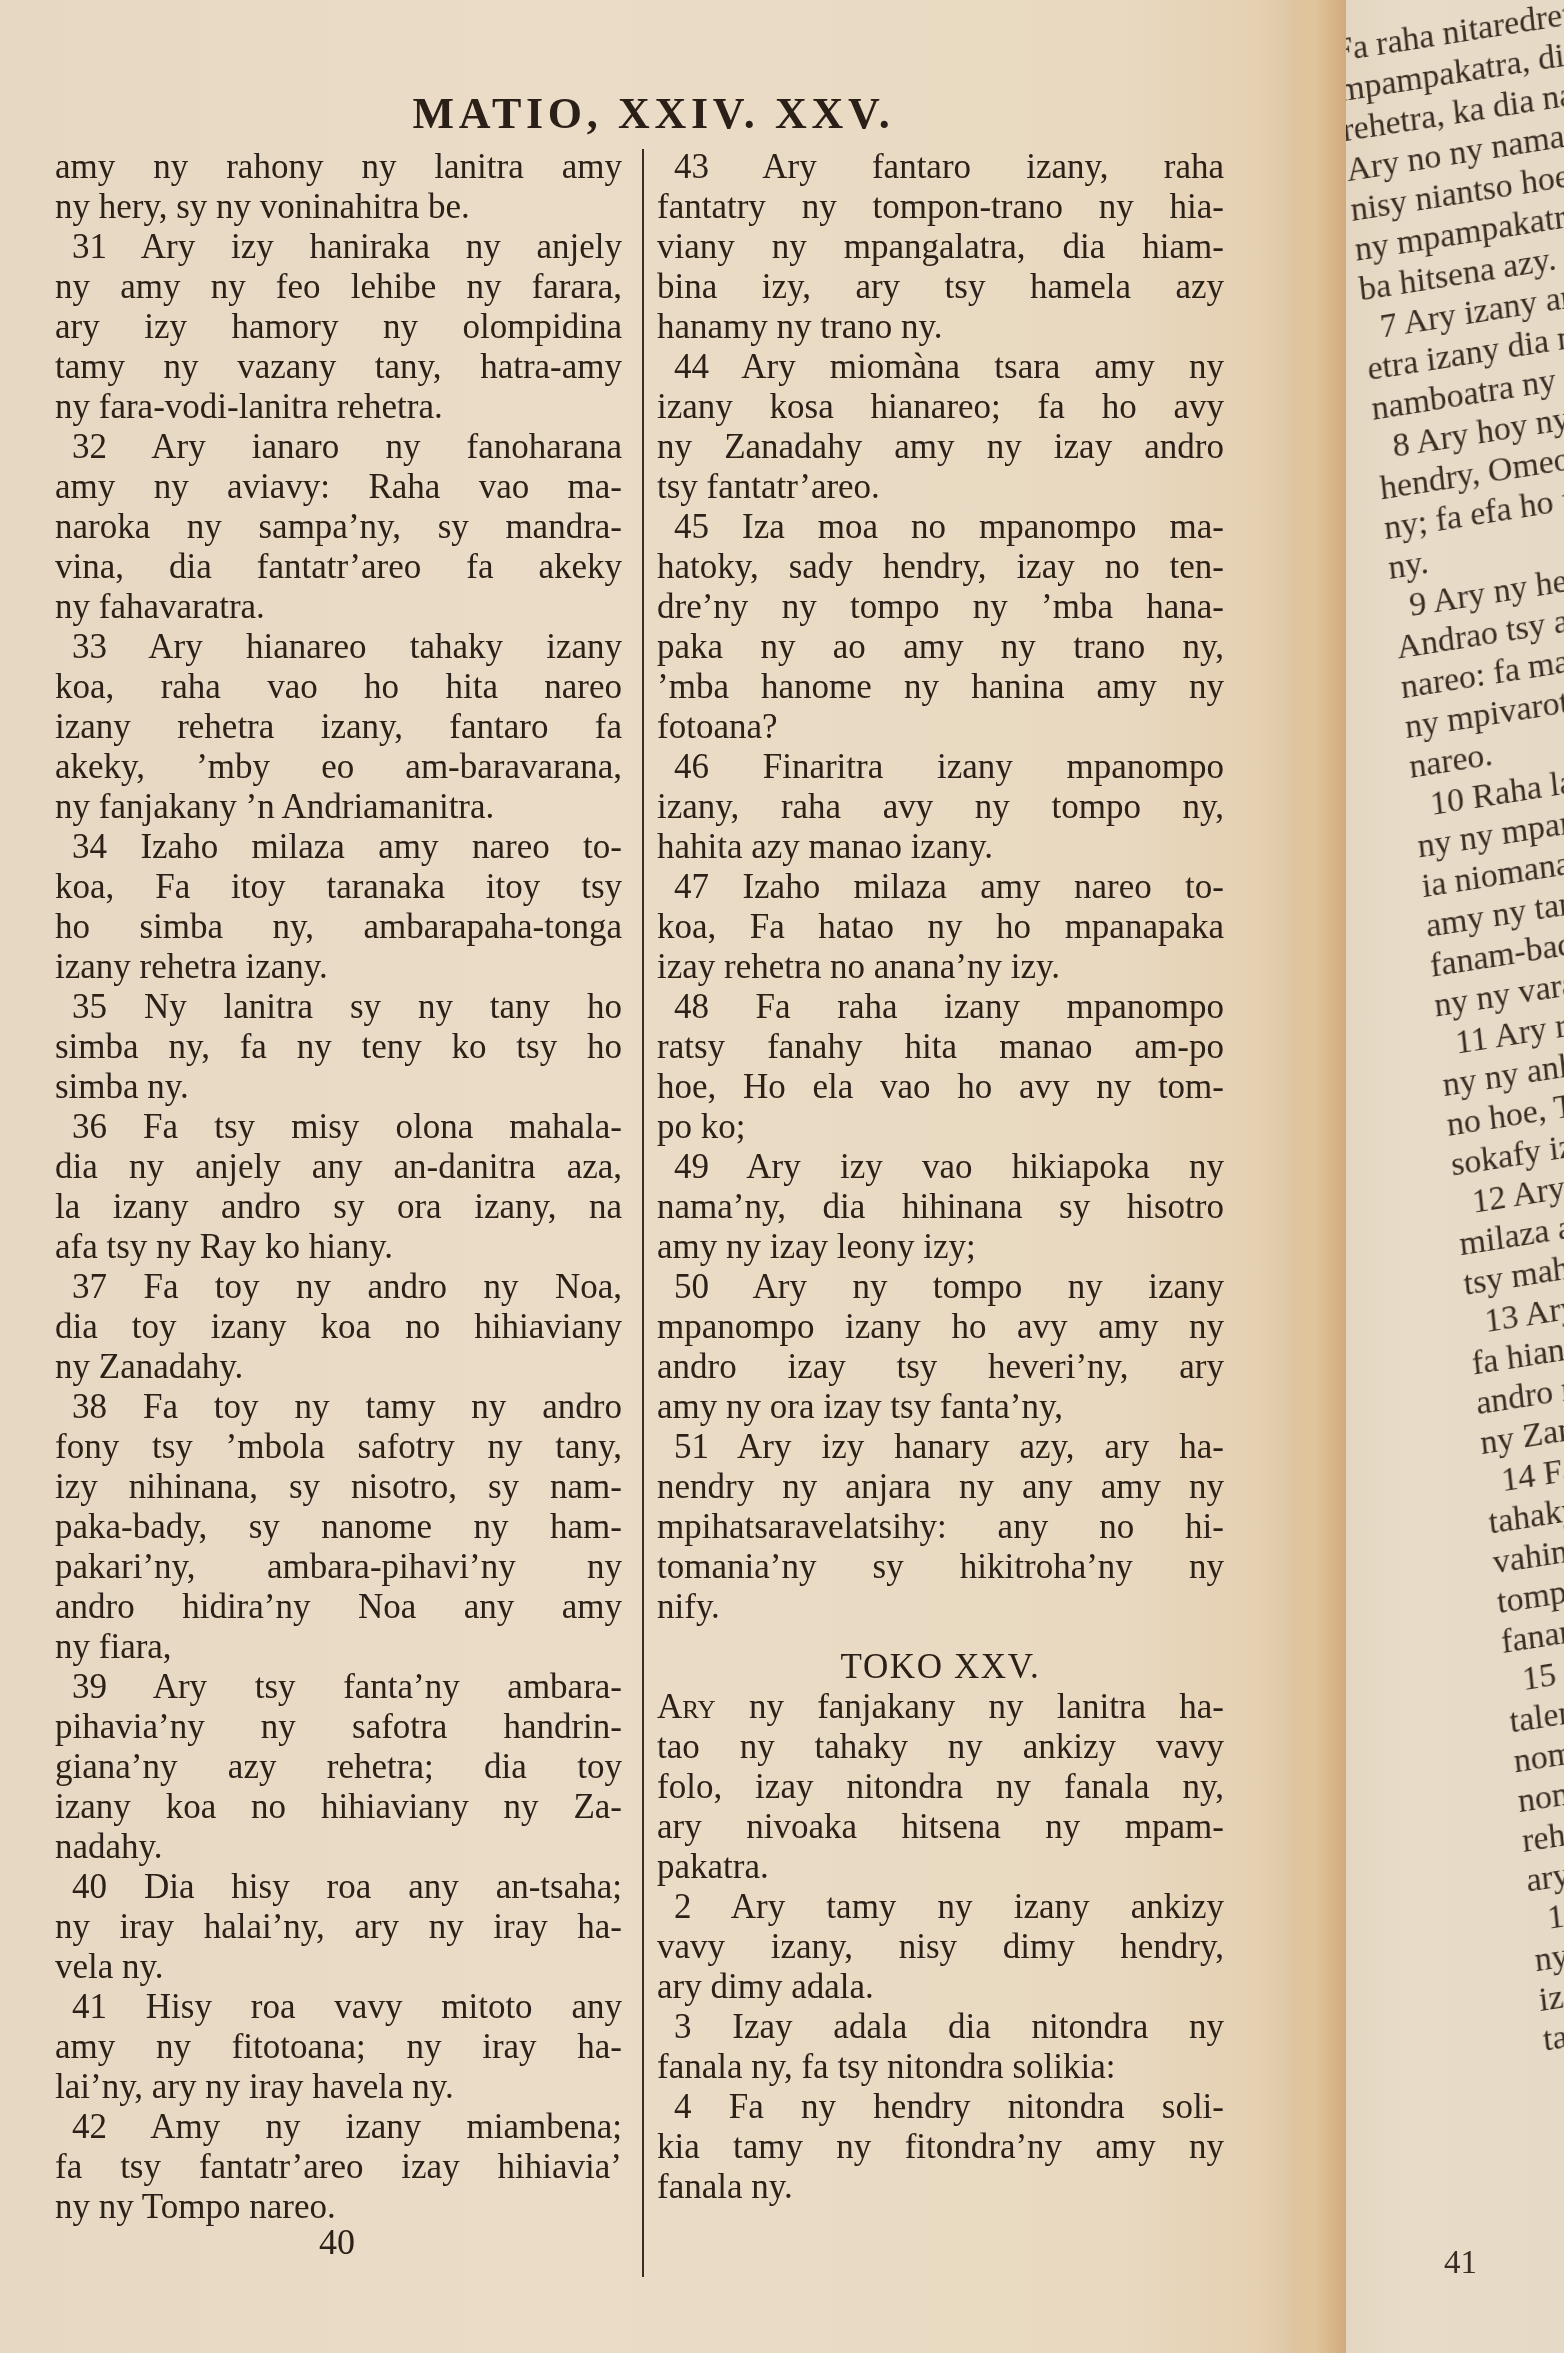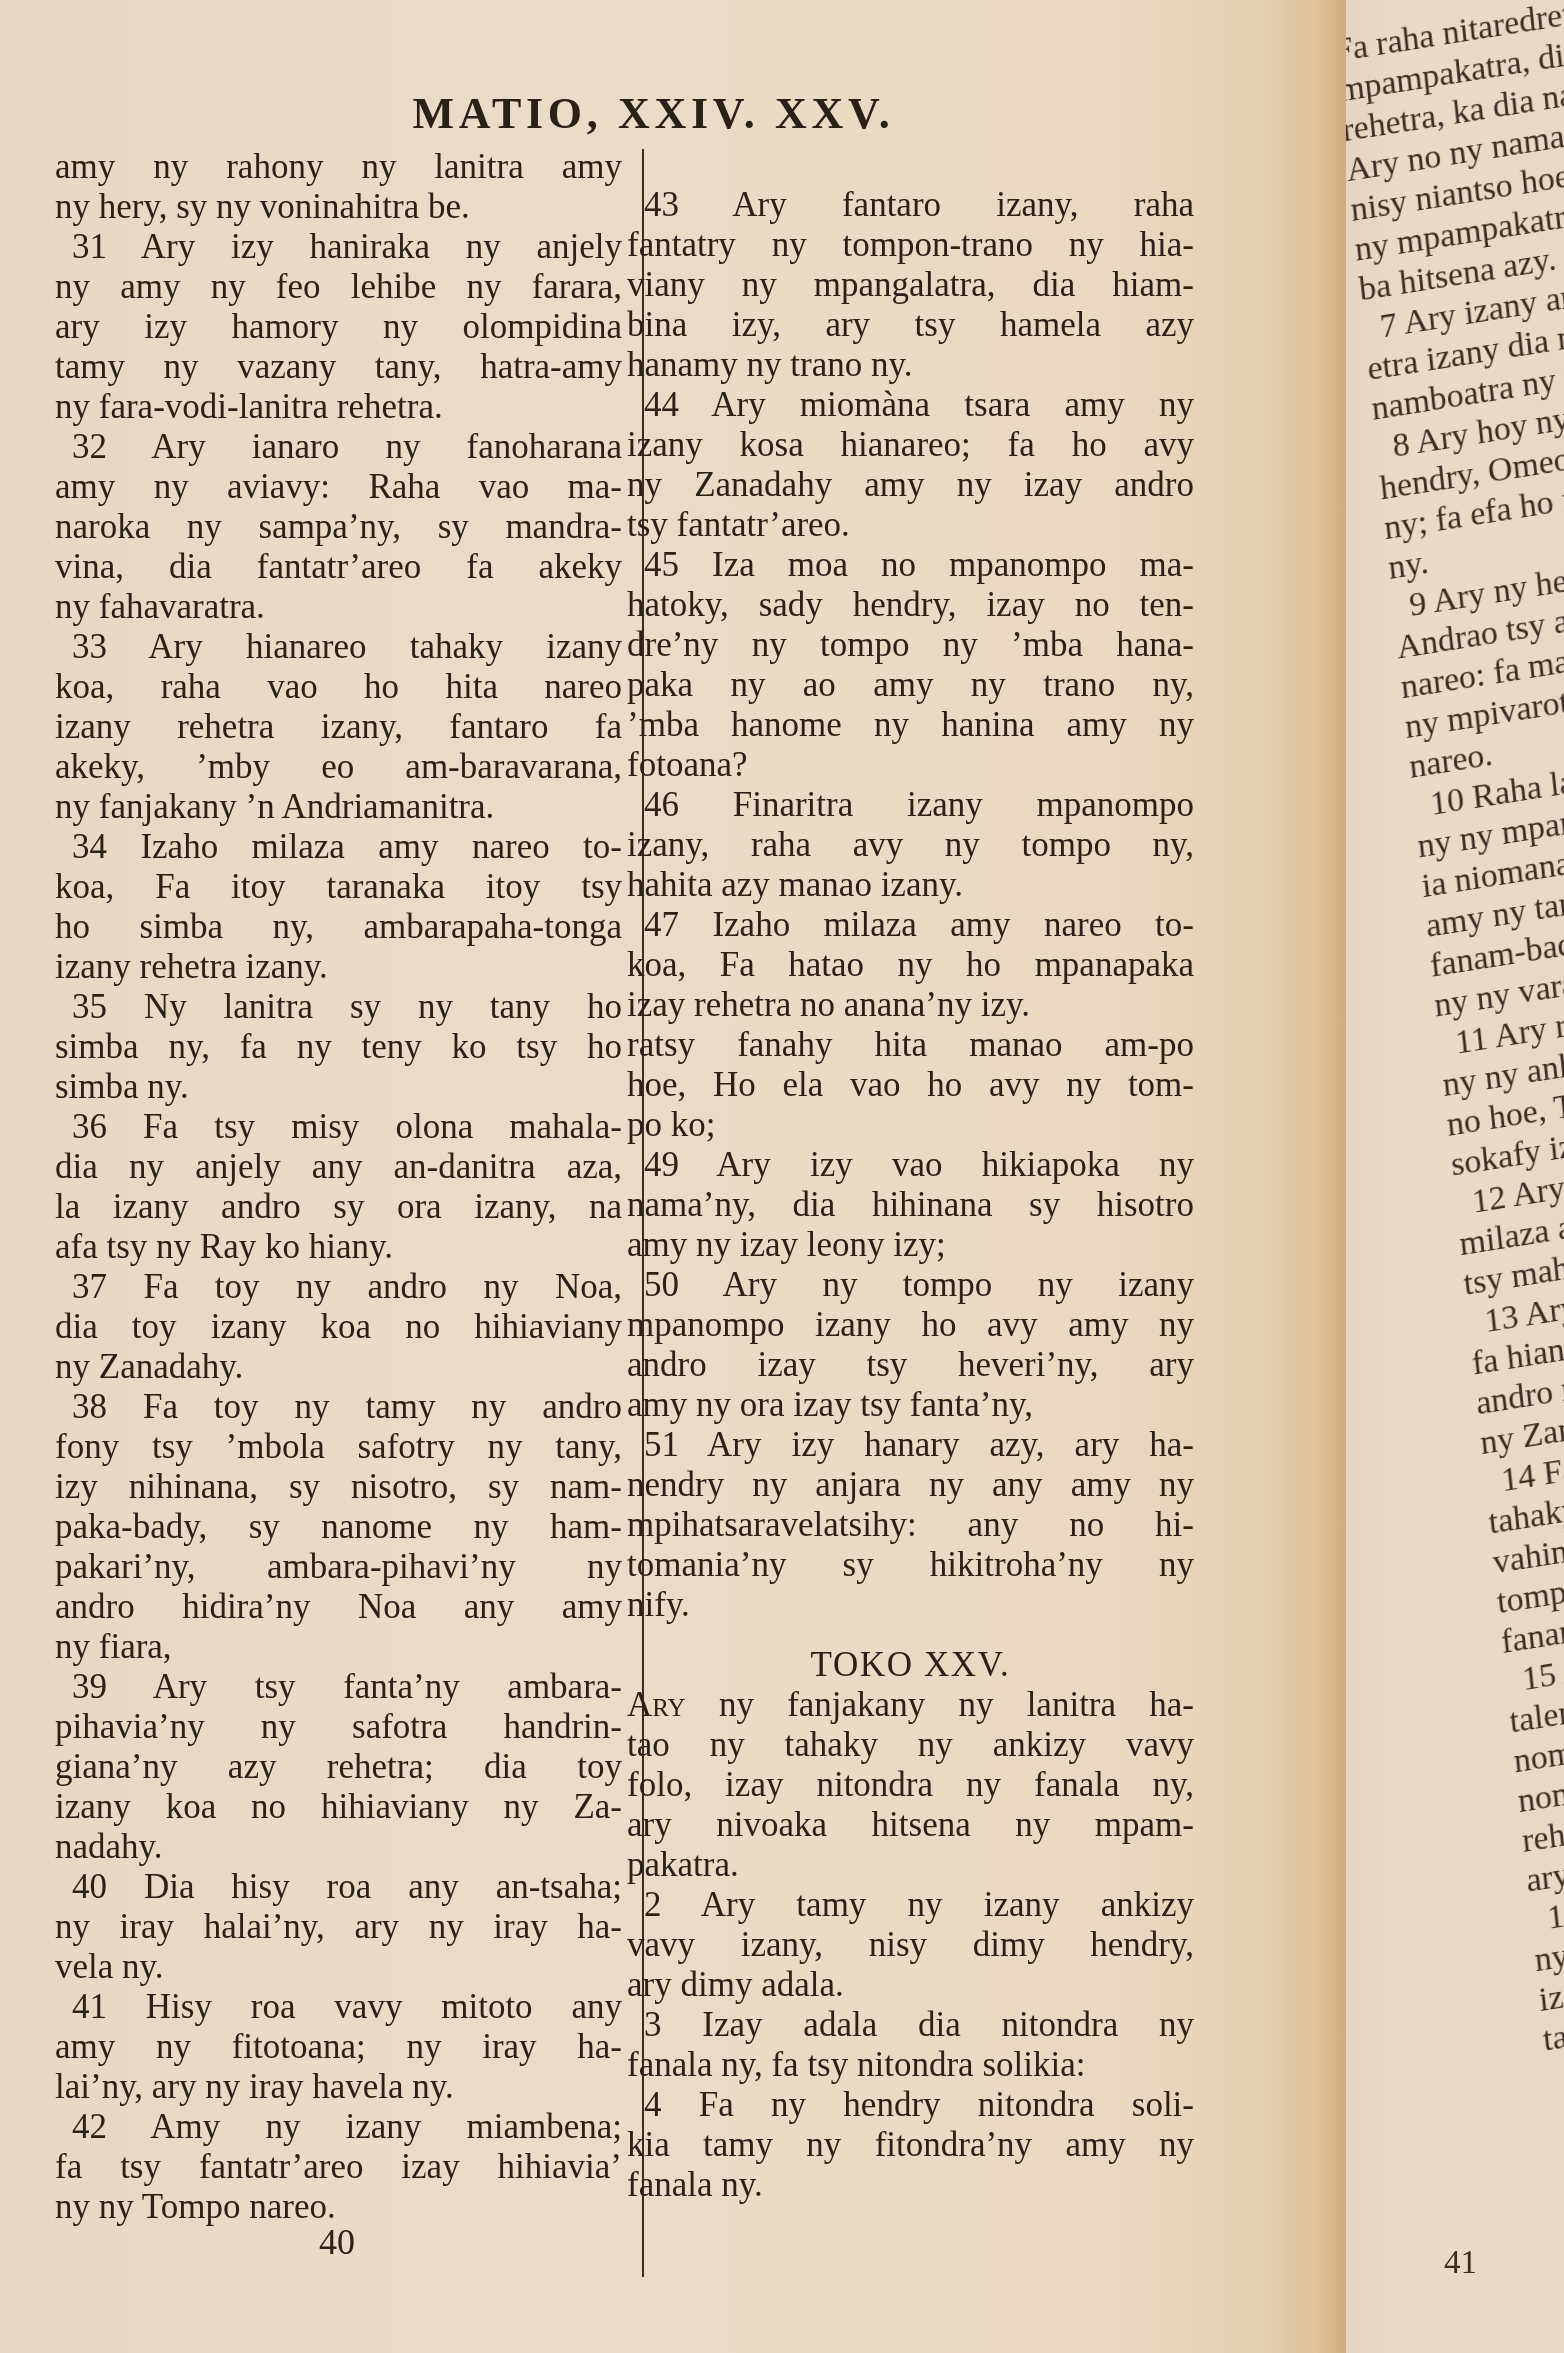--- a/index.html
+++ b/index.html
@@ -26,21 +26,21 @@
     position: absolute; left: 12px; width: 1283px; top: 88px; text-align: center;
     font-family: "Liberation Serif", serif; font-size: 44px; letter-spacing: 4.7px;
     font-weight: bold; color: #2b2018;
   }
   .col {
     position: absolute; top: 147px; width: 567px;
     font-family: "Liberation Serif", serif; font-size: 35px; line-height: 40px;
     color: #2c2118;
   }
   .col-left { left: 55px; font-family: Liberation Serif, serif; }
-  .col-right { left: 627px; margin-top: 38px; }
+  .col-right { left: 657px; }
   .line { display: block; white-space: nowrap; text-align: justify; text-align-last: justify; height: 40px; }
   .line.last { text-align-last: left; }
   .line.indent { padding-left: 17px; }
   .line.center { text-align: center; text-align-last: center; }
   .divider {
     position: absolute; left: 642px; top: 149px; width: 2.3px; height: 2128px; background: #3a2c20;
   }
   .folio {
     position: absolute; top: 2221px; font-family: "Liberation Serif", serif; font-size: 36px; color: #2c2118;
   }
@@ -134,20 +134,21 @@
     <span class="line">dre’ny ny tompo ny ’mba hana-</span>
     <span class="line">paka ny ao amy ny trano ny,</span>
     <span class="line">’mba hanome ny hanina amy ny</span>
     <span class="line last">fotoana?</span>
     <span class="line indent">46 Finaritra izany mpanompo</span>
     <span class="line">izany, raha avy ny tompo ny,</span>
     <span class="line last">hahita azy manao izany.</span>
     <span class="line indent">47 Izaho milaza amy nareo to-</span>
     <span class="line">koa, Fa hatao ny ho mpanapaka</span>
     <span class="line last">izay rehetra no anana’ny izy.</span>
+    <span class="line indent">48 Fa raha izany mpanompo</span>
     <span class="line">ratsy fanahy hita manao am-po</span>
     <span class="line">hoe, Ho ela vao ho avy ny tom-</span>
     <span class="line last">po ko;</span>
     <span class="line indent">49 Ary izy vao hikiapoka ny</span>
     <span class="line">nama’ny, dia hihinana sy hisotro</span>
     <span class="line last">amy ny izay leony izy;</span>
     <span class="line indent">50 Ary ny tompo ny izany</span>
     <span class="line">mpanompo izany ho avy amy ny</span>
     <span class="line">andro izay tsy heveri’ny, ary</span>
     <span class="line last">amy ny ora izay tsy fanta’ny,</span>

